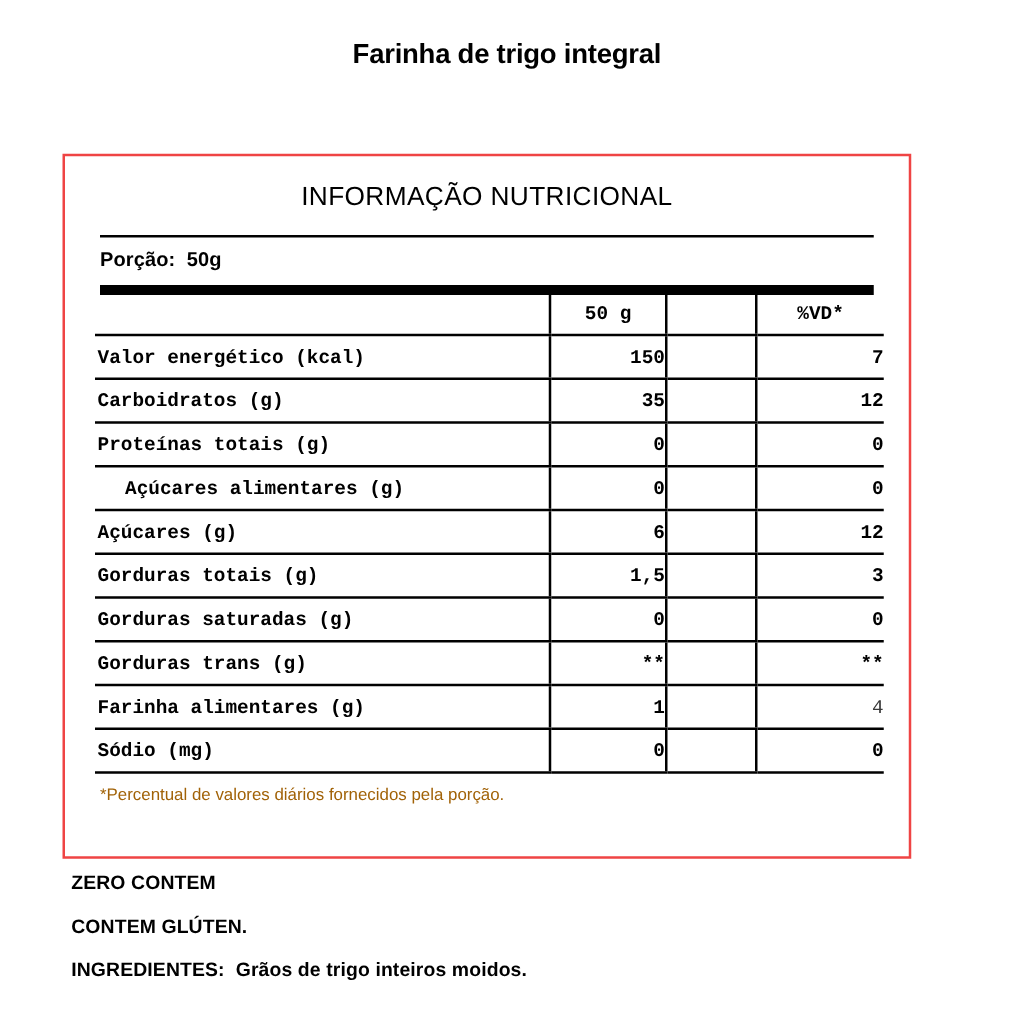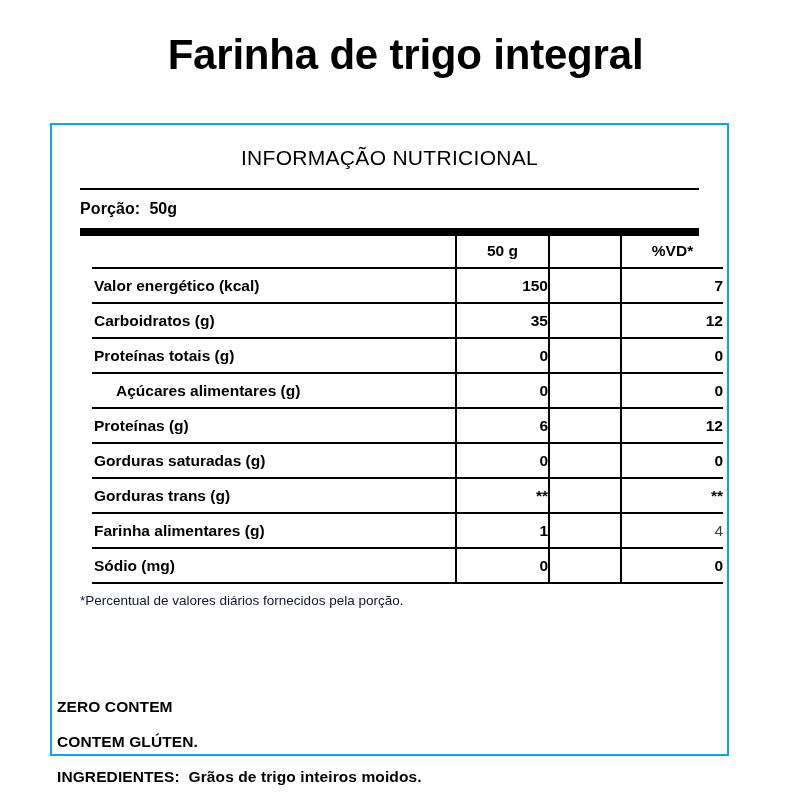--- a/index.html
+++ b/index.html
@@ -15,33 +15,33 @@
     overflow: hidden;
   }
   .page {
     position: relative;
     width: 811px;
     height: 811px;
     box-sizing: border-box;
   }
   .product-title {
     text-align: center;
-    font-size: 42px;
+    font-size: 22px;
     font-weight: bold;
     letter-spacing: -0.2px;
     margin: 30px 0 0 0;
     line-height: 1.2;
   }
   .panel {
     position: absolute;
     left: 50px;
     top: 93px;
     width: 679px;
-    height: 633px;
-    border: 2px solid #0ea5e9;
+    height: 564px;
+    border: 2px solid #ef4444;
     box-sizing: border-box;
     padding: 0;
   }
   .panel-title {
     text-align: center;
     font-size: 21px;
     font-weight: normal;
     margin-top: 21px;
     letter-spacing: 0.3px;
   }
@@ -56,24 +56,25 @@
     padding: 10px 0 0 28px;
     letter-spacing: 0.1px;
   }
   .rule-thick {
     height: 8px;
     background: #000;
     margin: 10px 28px 0 28px;
   }
   table.nutri {
     width: 631px;
-    margin: 0 40px;
+    margin: 0 24px;
     border-collapse: collapse;
     font-size: 15.5px;
     table-layout: fixed;
+    font-family: Liberation Mono, monospace;
   }
   table.nutri col.c-name { width: 364px; }
   table.nutri col.c-val  { width: 93px; }
   table.nutri col.c-mid  { width: 72px; }
   table.nutri col.c-vd   { width: 102px; }
 
   table.nutri th, table.nutri td {
     border-bottom: 2px solid #000;
     padding: 8px 0 7px 0;
     vertical-align: middle;
@@ -99,21 +100,21 @@
   }
   .cell-mid {
     border-left: 2px solid #000;
   }
   .cell-vd { border-left: 2px solid #000; }
   .cell-vd.light { font-weight: normal; color: #3a3a3a; }
   tr.last td { border-bottom: 2px solid #000; }
   .footnote {
     font-size: 13.5px;
     padding: 9px 0 0 28px;
-    color: #0f172a;
+    color: #a16207;
   }
   .bottom-notes {
     position: absolute;
     left: 57px;
     top: 668px;
     width: 700px;
   }
   .note {
     font-size: 15.5px;
     font-weight: bold;
@@ -176,24 +177,30 @@
           <td class="cell-mid"></td>
           <td class="cell-vd">0</td>
         </tr>
         <tr>
           <td class="cell-name indent">Açúcares alimentares (g)</td>
           <td class="cell-val">0</td>
           <td class="cell-mid"></td>
           <td class="cell-vd">0</td>
         </tr>
         <tr>
-          <td class="cell-name">Proteínas (g)</td>
+          <td class="cell-name">Açúcares (g)</td>
           <td class="cell-val">6</td>
           <td class="cell-mid"></td>
           <td class="cell-vd">12</td>
+        </tr>
+        <tr>
+          <td class="cell-name">Gorduras totais (g)</td>
+          <td class="cell-val">1,5</td>
+          <td class="cell-mid"></td>
+          <td class="cell-vd">3</td>
         </tr>
         <tr>
           <td class="cell-name">Gorduras saturadas (g)</td>
           <td class="cell-val">0</td>
           <td class="cell-mid"></td>
           <td class="cell-vd">0</td>
         </tr>
         <tr>
           <td class="cell-name">Gorduras trans (g)</td>
           <td class="cell-val">**</td>

